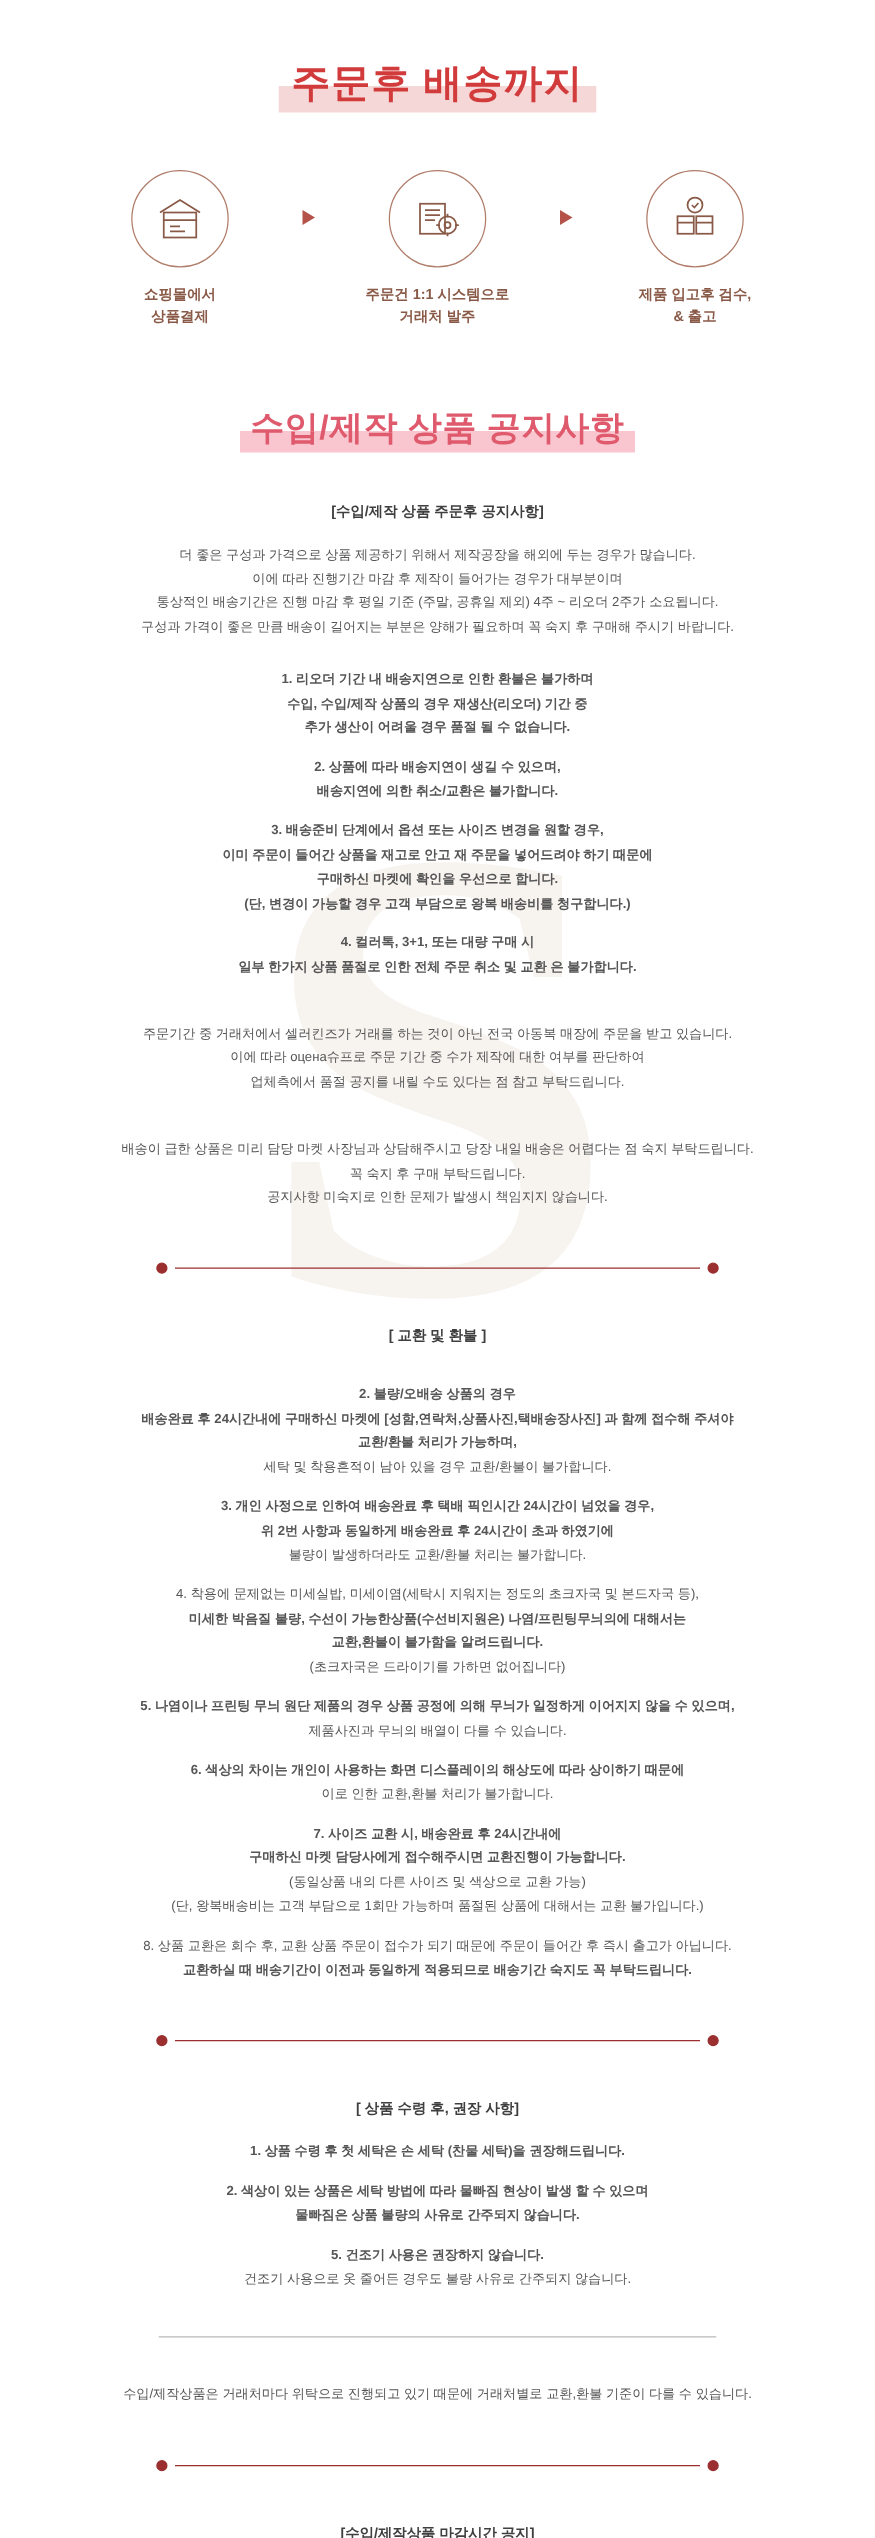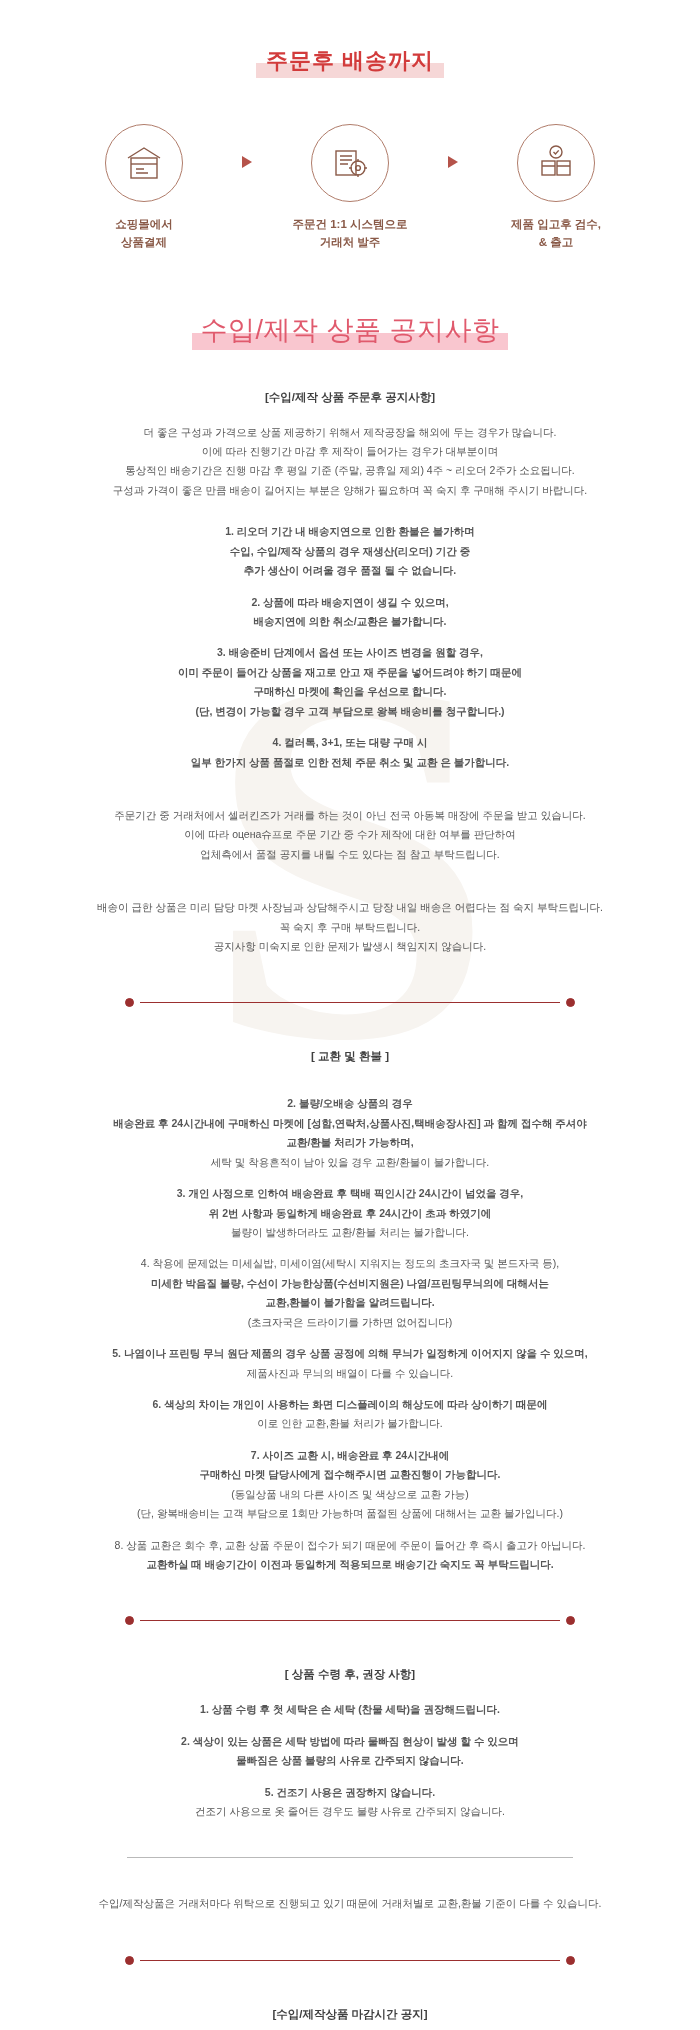--- a/index.html
+++ b/index.html
@@ -35,21 +35,21 @@
   }
   .content { position: relative; z-index: 1; }
 
   
   .top-title-wrap {
     text-align: center;
     padding-top: 46px;
   }
   .top-title {
     display: inline-block;
-    font-size: 22px;
+    font-size: 31px;
     font-weight: bold;
     color: #d23b3b;
     letter-spacing: 1px;
     background: linear-gradient(to top, #f6d7d7 0 48%, rgba(0,0,0,0) 48% 100%);
     padding: 0 10px 2px 10px;
   }
 
   
   .steps {
     display: flex;
@@ -91,21 +91,21 @@
   }
 
   
   .main-heading-wrap {
     text-align: center;
     margin-top: 60px;
   }
   .main-heading {
     display: inline-block;
     font-size: 27px;
-    font-weight: normal;
+    font-weight: bold;
     color: #e05a6d;
     letter-spacing: 0.5px;
     background: linear-gradient(to top, #f9c6cf 0 46%, rgba(0,0,0,0) 46% 100%);
     padding: 0 8px 2px 8px;
   }
 
   
   .section { margin-top: 40px; text-align: center; }
   .sec-title {
     font-size: 11.5px;

